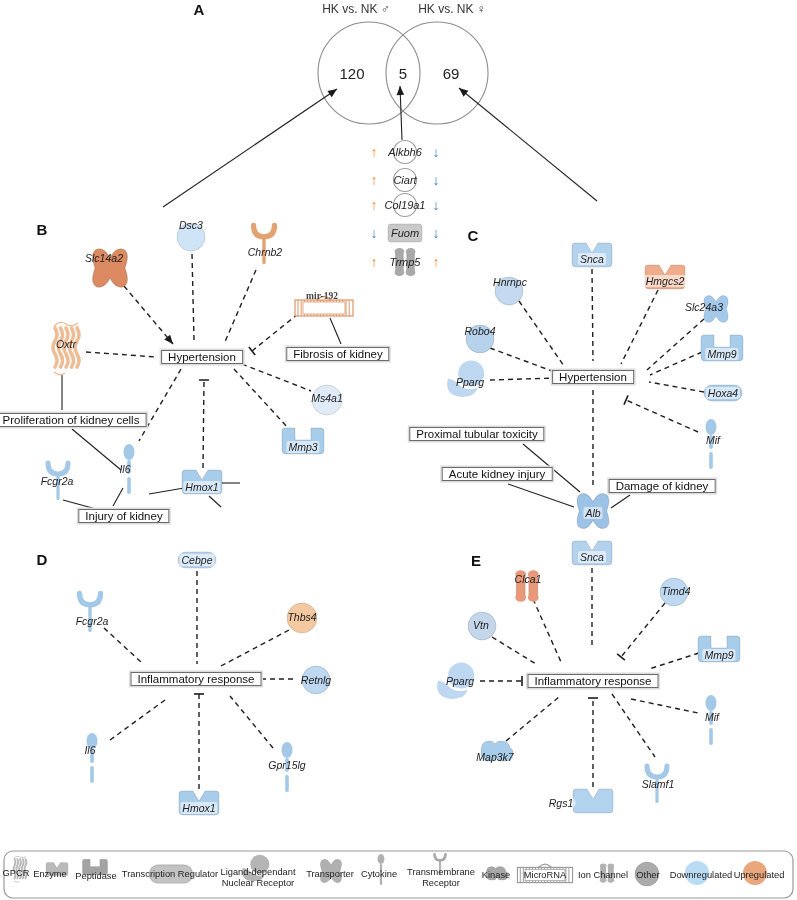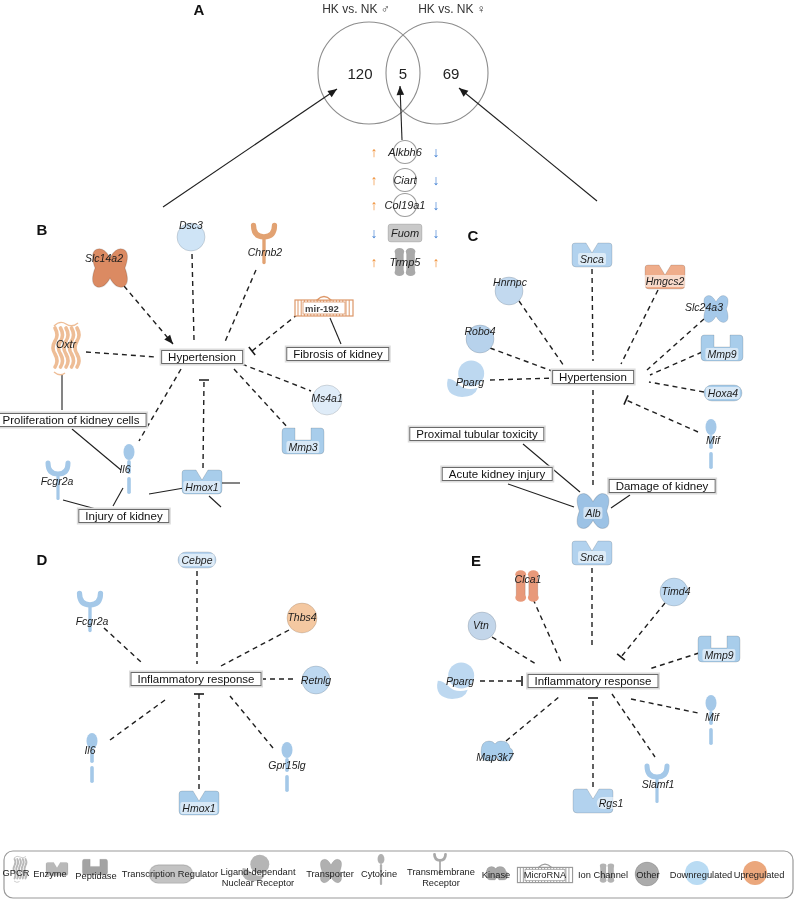--- a/index.html
+++ b/index.html
@@ -344,28 +344,28 @@
       </g>
     </svg>
   <div id="labels">
     <div class="panel-letter" style="left:199px;top:9px">A</div>
     <div class="panel-letter" style="left:42px;top:229px">B</div>
     <div class="panel-letter" style="left:473px;top:235px">C</div>
     <div class="panel-letter" style="left:42px;top:559px">D</div>
     <div class="panel-letter" style="left:476px;top:560px">E</div>
     <div class="venn-title" style="left:356px;top:9px">HK vs. NK ♂</div>
     <div class="venn-title" style="left:452px;top:9px">HK vs. NK ♀</div>
-    <div class="venn-count" style="left:360px;top:73px">120</div>
+    <div class="venn-count" style="left:352px;top:73px">120</div>
     <div class="venn-count" style="left:403px;top:73px">5</div>
     <div class="venn-count" style="left:451px;top:73px">69</div>
   <div class="gl" style="left: 191px; top: 225px;">Dsc3</div>
       <div class="gl" style="left: 104px; top: 258px;">Slc14a2</div>
       <div class="gl" style="left: 265px; top: 252px;">Chrnb2</div>
       <div class="gl" style="left: 66px; top: 344px;">Oxtr</div>
-      <div class="gl plain" style="left: 322px; top: 308px;">mir-192</div>
+      <div class="gl plain" style="left: 322px; top: 296px; font-family: Liberation Serif, serif;">mir-192</div>
       <div class="gl" style="left: 327px; top: 398px;">Ms4a1</div>
       <div class="gl chip" style="left: 303px; top: 447px;">Mmp3</div>
       <div class="gl" style="left: 57px; top: 481px;">Fcgr2a</div>
       <div class="gl" style="left: 125px; top: 469px;">Il6</div>
       <div class="gl chip" style="left: 202px; top: 487px;">Hmox1</div>
       <div class="fbox" style="left: 202px; top: 357px;">Hypertension</div>
       <div class="fbox" style="left: 338px; top: 354px;">Fibrosis of kidney</div>
       <div class="fbox" style="left: 71px; top: 420px;">Proliferation of kidney cells</div>
       <div class="fbox" style="left: 124px; top: 516px;">Injury of kidney</div>
       <div class="gl chip" style="left: 592px; top: 259px;">Snca</div>
@@ -391,21 +391,21 @@
       <div class="gl chip" style="left: 199px; top: 808px;">Hmox1</div>
       <div class="fbox" style="left: 196px; top: 679px;">Inflammatory response</div>
       <div class="gl chip" style="left: 592px; top: 557px;">Snca</div>
       <div class="gl" style="left: 528px; top: 579px;">Clca1</div>
       <div class="gl" style="left: 676px; top: 591px; text-align: right;">Timd4</div>
       <div class="gl" style="left: 481px; top: 625px;">Vtn</div>
       <div class="gl chip" style="left: 719px; top: 655px;">Mmp9</div>
       <div class="gl" style="left: 460px; top: 681px;">Pparg</div>
       <div class="gl" style="left: 712px; top: 717px;">Mif</div>
       <div class="gl" style="left: 495px; top: 757px;">Map3k7</div>
-      <div class="gl chip" style="left: 611px; top: 803px; border-radius: 6px;">Rgs1</div>
+      <div class="gl chip" style="left: 561px; top: 803px; border-radius: 6px;">Rgs1</div>
       <div class="gl" style="left: 658px; top: 784px;">Slamf1</div>
       <div class="fbox" style="left: 593px; top: 681px;">Inflammatory response</div>
       <div class="arr" style="left: 374px; top: 152px; color: rgb(239, 139, 46);">↑</div>
       <div class="arr" style="left: 436px; top: 152px; color: rgb(62, 126, 210);">↓</div>
       <div class="ga" style="left: 405px; top: 152px;">Alkbh6</div>
       <div class="arr" style="left: 374px; top: 180px; color: rgb(239, 139, 46);">↑</div>
       <div class="arr" style="left: 436px; top: 180px; color: rgb(62, 126, 210);">↓</div>
       <div class="ga" style="left: 405px; top: 180px;">Ciart</div>
       <div class="arr" style="left: 374px; top: 205px; color: rgb(239, 139, 46);">↑</div>
       <div class="arr" style="left: 436px; top: 205px; color: rgb(62, 126, 210);">↓</div>

